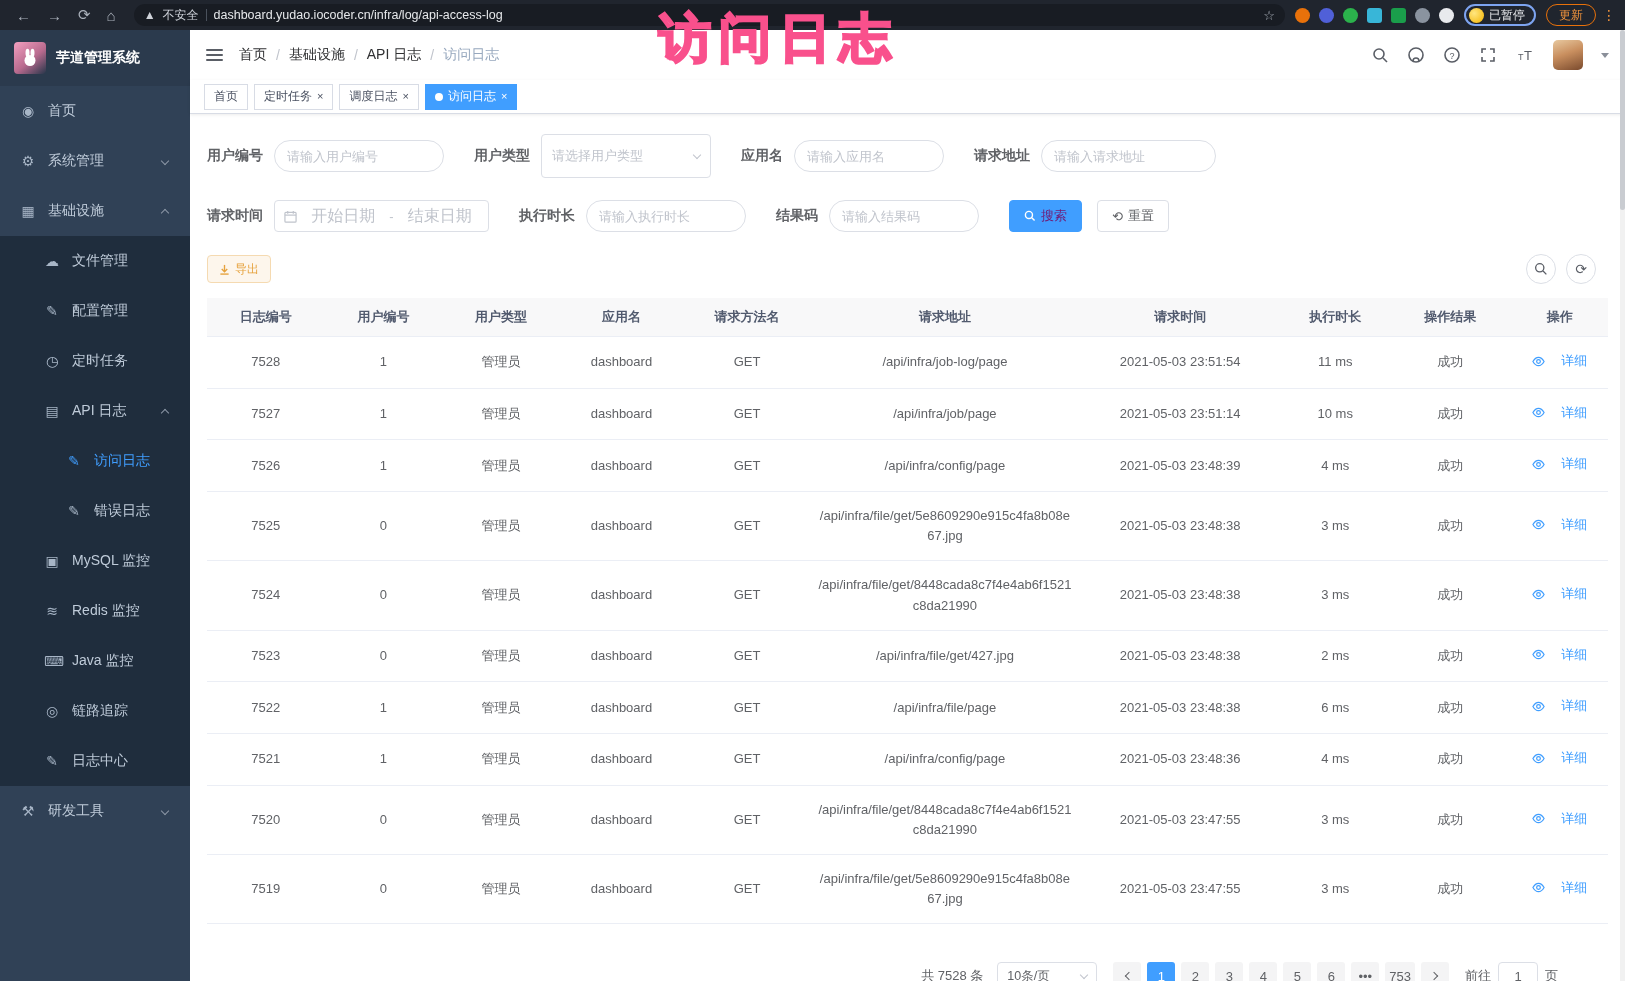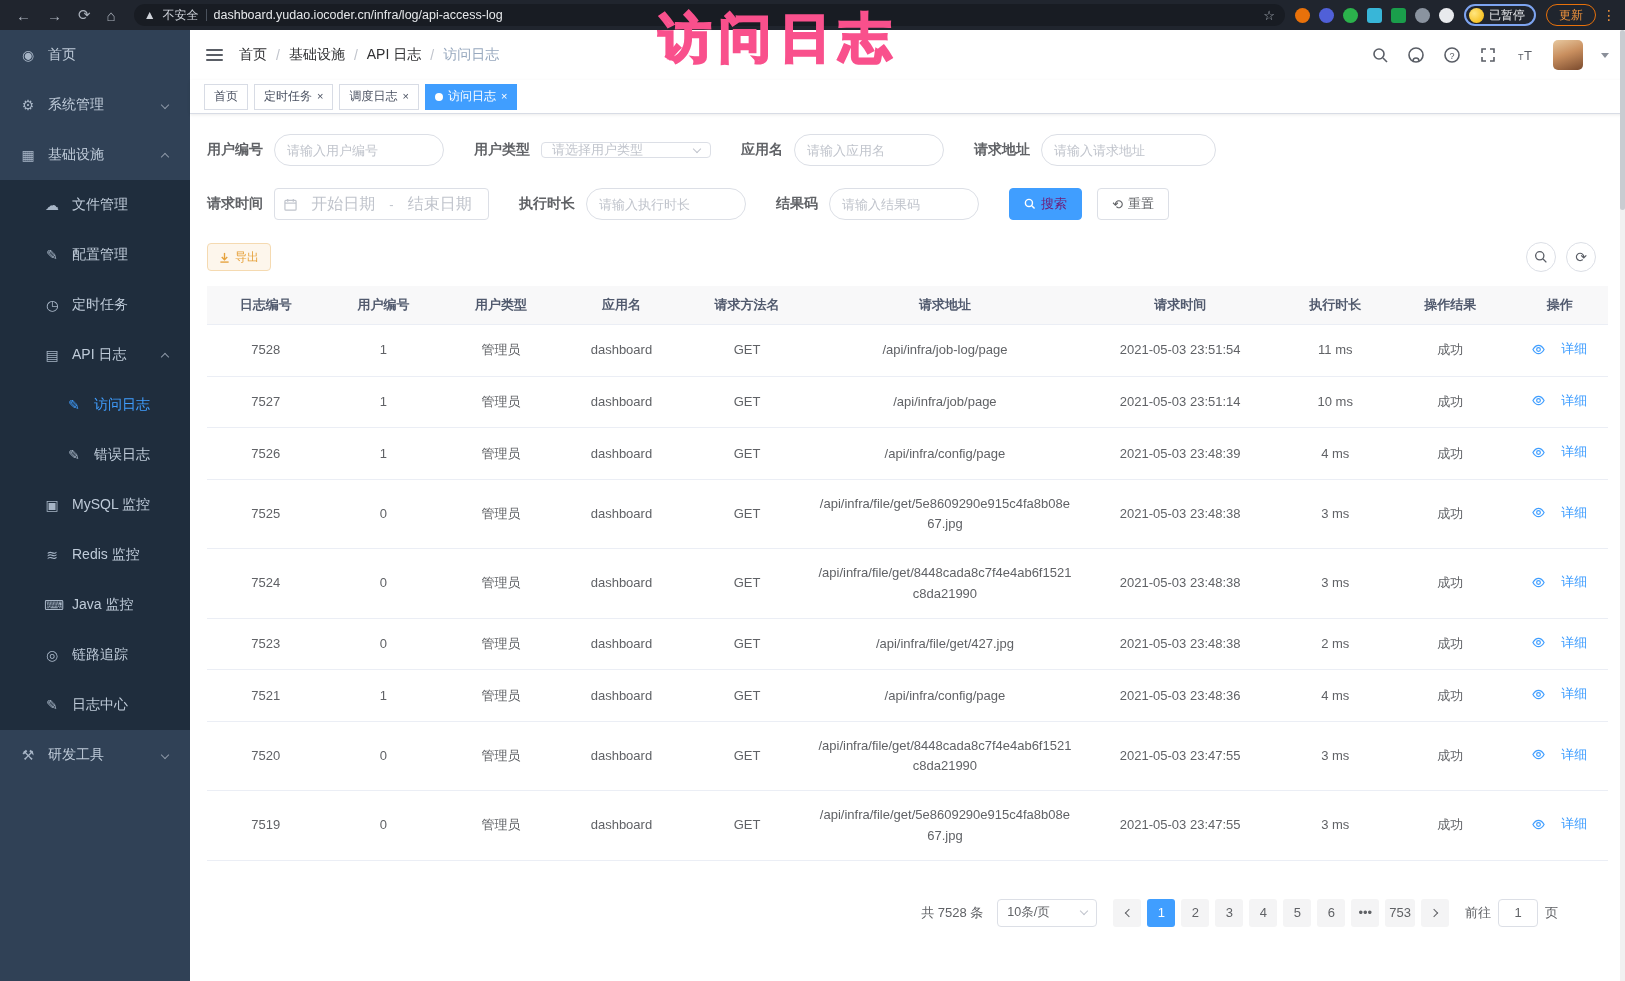--- a/index.html
+++ b/index.html
@@ -62,21 +62,21 @@
   .tag .x{font-size:11px;line-height:1;}
 
   
   .content{flex:1;padding:20px 17px 0;overflow:hidden;position:relative;}
   .filters{margin-bottom:2px;}
   .frow{display:flex;align-items:center;margin-bottom:22px;flex-wrap:nowrap;}
   .fgroup{display:flex;align-items:center;margin-right:30px;}
   .flabel{font-size:14px;font-weight:600;color:#606266;margin-right:11px;white-space:nowrap;}
   .inp{height:32px;border:1px solid #dcdfe6;border-radius:16px;padding:0 12px;font-size:13px;color:#606266;font-family:inherit;background:#fff;}
   .inp::placeholder{color:#c0c4cc;}
-  .sel{width:170px;height:16px;border:1px solid #dcdfe6;border-radius:4px;display:flex;align-items:center;padding:0 10px;color:#c0c4cc;background:#fff;cursor:pointer;}
+  .sel{width:170px;height:44px;border:1px solid #dcdfe6;border-radius:4px;display:flex;align-items:center;padding:0 10px;color:#c0c4cc;background:#fff;cursor:pointer;}
   .sel .txt{flex:1;font-size:13px;}
   .sel .chev2{width:6px;height:6px;border-right:1.5px solid #c0c4cc;border-bottom:1.5px solid #c0c4cc;transform:rotate(45deg);margin-top:-3px;}
   .daterange{width:215px;height:32px;border:1px solid #dcdfe6;border-radius:4px;display:flex;align-items:center;padding:0 9px;gap:7px;color:#c0c4cc;background:#fff;}
   .daterange .dph{font-size:16px;flex:1;text-align:center;}
   .btn{height:32px;border-radius:4px;border:1px solid #dcdfe6;background:#fff;color:#606266;font-size:13px;padding:0 14px;display:inline-flex;align-items:center;gap:5px;cursor:pointer;font-family:inherit;}
   .btn.primary{background:#409eff;border-color:#409eff;color:#701a75;}
   .btn.warn-plain{background:#fdf6ec;border-color:#f5dab1;color:#e6a23c;height:28px;font-size:12px;padding:0 11px;}
 
   .toolbar-row{display:flex;align-items:center;margin-bottom:14px;}
   .tr-right{margin-left:auto;display:flex;gap:10px;margin-right:12px;}
@@ -140,20 +140,30 @@
     <span>已暂停</span>
   </div>
   <div class="update-btn">
     <span>更新</span>
   </div>
   <span class="kebab">⋮</span>
 </div>
 
 <div class="app">
   <aside class="sidebar">
+    <div class="logo">
+      <span class="logo-img">
+        <svg width="20" height="20" viewBox="0 0 20 20">
+            <ellipse cx="7.5" cy="5" rx="2" ry="4.2" fill="#fff"></ellipse>
+            <ellipse cx="12.5" cy="5" rx="2" ry="4.2" fill="#fff"></ellipse>
+            <circle cx="10" cy="12.5" r="5.5" fill="#fff"></circle>
+          </svg>
+      </span>
+      <span class="logo-text">芋道管理系统</span>
+    </div>
     <nav id="menu">
         <div class="menu-item top">
           <span class="mi-icon">◉</span>
           <span class="mi-label">首页</span>
         </div>
         <div class="menu-item top">
           <span class="mi-icon">⚙</span>
           <span class="mi-label">系统管理</span>
           <span class="chev down"></span>
         </div>
@@ -502,20 +512,38 @@
               <td>成功</td>
               <td><span class="detail-link">
                   <svg width="13" height="13" viewBox="0 0 14 14">
                     <path d="M1 7C3 3.5 5 2.5 7 2.5S11 3.5 13 7C11 10.5 9 11.5 7 11.5S3 10.5 1 7Z" fill="none" stroke="#409eff" stroke-width="1.3"></path>
                     <circle cx="7" cy="7" r="2" fill="none" stroke="#409eff" stroke-width="1.3"></circle>
                   </svg>
                   <span>详细</span>
                 </span></td>
             </tr>
             <tr>
+              <td>7522</td>
+              <td>1</td>
+              <td>管理员</td>
+              <td>dashboard</td>
+              <td>GET</td>
+              <td>/api/infra/file/page</td>
+              <td>2021-05-03 23:48:38</td>
+              <td>6 ms</td>
+              <td>成功</td>
+              <td><span class="detail-link">
+                  <svg width="13" height="13" viewBox="0 0 14 14">
+                    <path d="M1 7C3 3.5 5 2.5 7 2.5S11 3.5 13 7C11 10.5 9 11.5 7 11.5S3 10.5 1 7Z" fill="none" stroke="#409eff" stroke-width="1.3"></path>
+                    <circle cx="7" cy="7" r="2" fill="none" stroke="#409eff" stroke-width="1.3"></circle>
+                  </svg>
+                  <span>详细</span>
+                </span></td>
+            </tr>
+            <tr>
               <td>7521</td>
               <td>1</td>
               <td>管理员</td>
               <td>dashboard</td>
               <td>GET</td>
               <td>/api/infra/config/page</td>
               <td>2021-05-03 23:48:36</td>
               <td>4 ms</td>
               <td>成功</td>
               <td><span class="detail-link">

